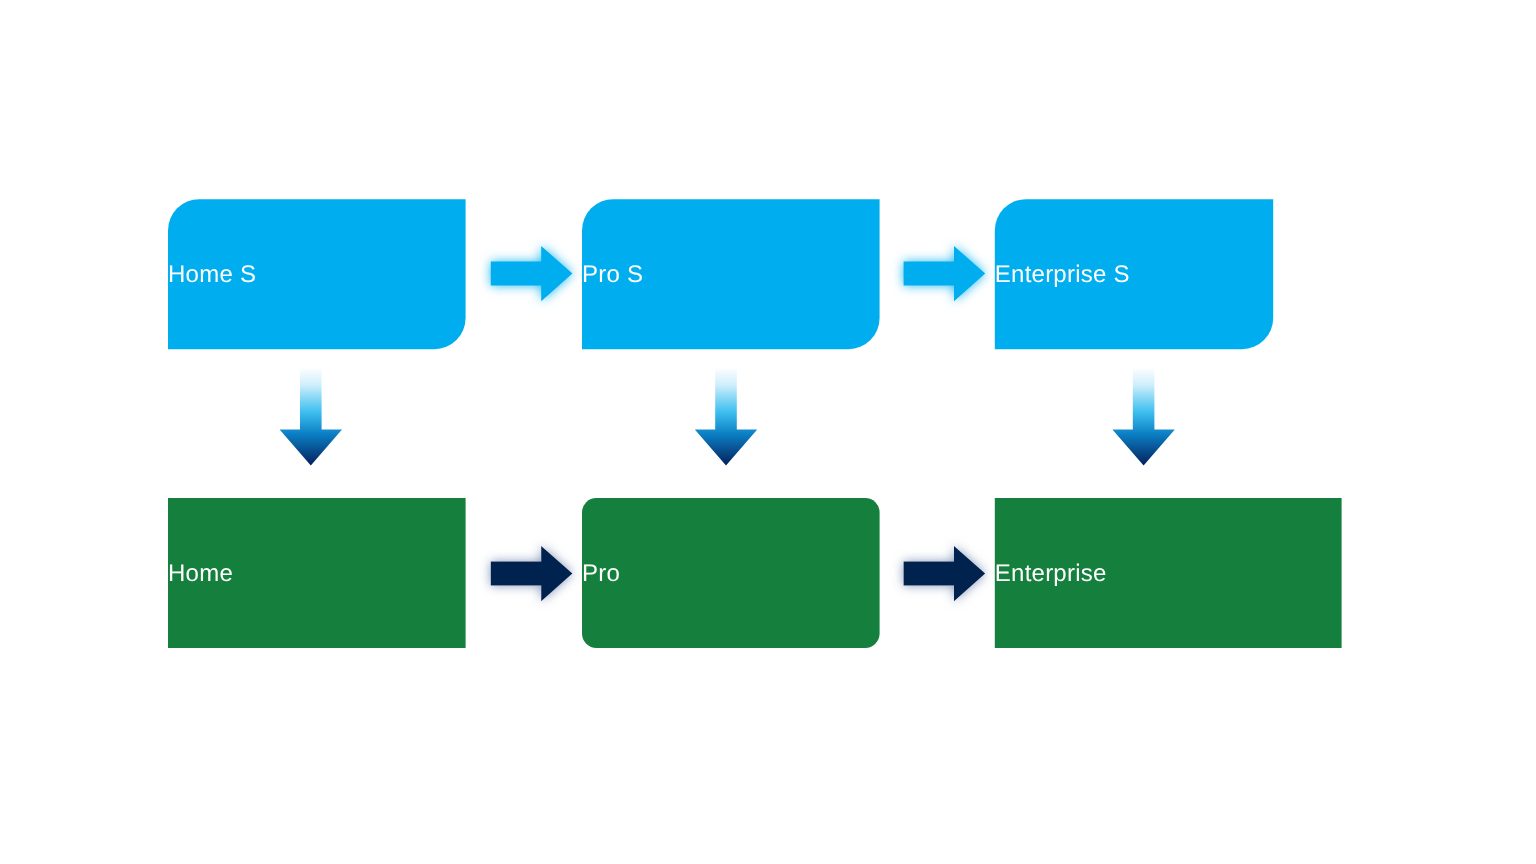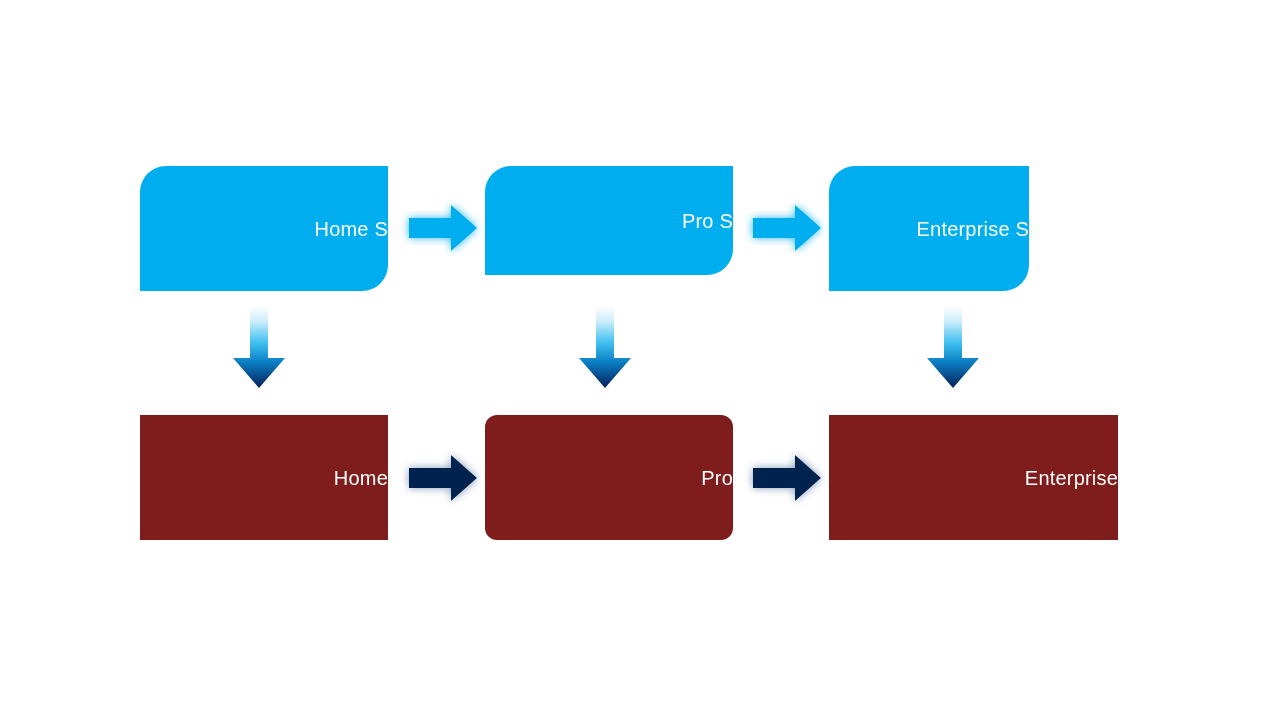--- a/index.html
+++ b/index.html
@@ -18,41 +18,41 @@
     width: 1280px;
     height: 720px;
     background: #ffffff;
   }
 
   
   .node {
     position: absolute;
     display: flex;
     align-items: center;
-    justify-content: flex-end;
+    justify-content: flex-start;
     box-sizing: border-box;
   }
   .node .node-label {
     color: #ffffff;
     font-size: 20px;
     font-weight: 400;
     line-height: 1.2;
     letter-spacing: 0.2px;
     text-align: center;
     user-select: none;
   }
 
   
   .node.service {
     background: #00aeef;
     border-radius: 26px 0 26px 0;
   }
   
   .node.product {
-    background: #7f1d1d;
+    background: #15803d;
     border-radius: 0;
   }
 
   
   .arrow-h {
     position: absolute;
     width: 72px;
     height: 56px;
   }
   .arrow-h svg { display: block; width: 100%; height: 100%; overflow: visible; }
@@ -67,25 +67,25 @@
 </style>
 </head>
 <body>
 
 <div id="canvas">
 
   <div class="node service" style="left:140px; top:166px; width:248px; height:125px;">
     <span class="node-label">Home S</span>
   </div>
 
-  <div class="node service" style="left:485px; top:166px; width:248px; height:109px;">
+  <div class="node service" style="left:485px; top:166px; width:248px; height:125px;">
     <span class="node-label">Pro S</span>
   </div>
 
-  <div class="node service" style="left:829px; top:166px; width:200px; height:125px;">
+  <div class="node service" style="left:829px; top:166px; width:232px; height:125px;">
     <span class="node-label">Enterprise S</span>
   </div>
 
   <div class="node product" style="left:140px; top:415px; width:248px; height:125px;">
     <span class="node-label">Home</span>
   </div>
 
   <div class="node product" style="left:485px; top:415px; width:248px; height:125px;border-radius:12px;">
     <span class="node-label">Pro</span>
   </div>

